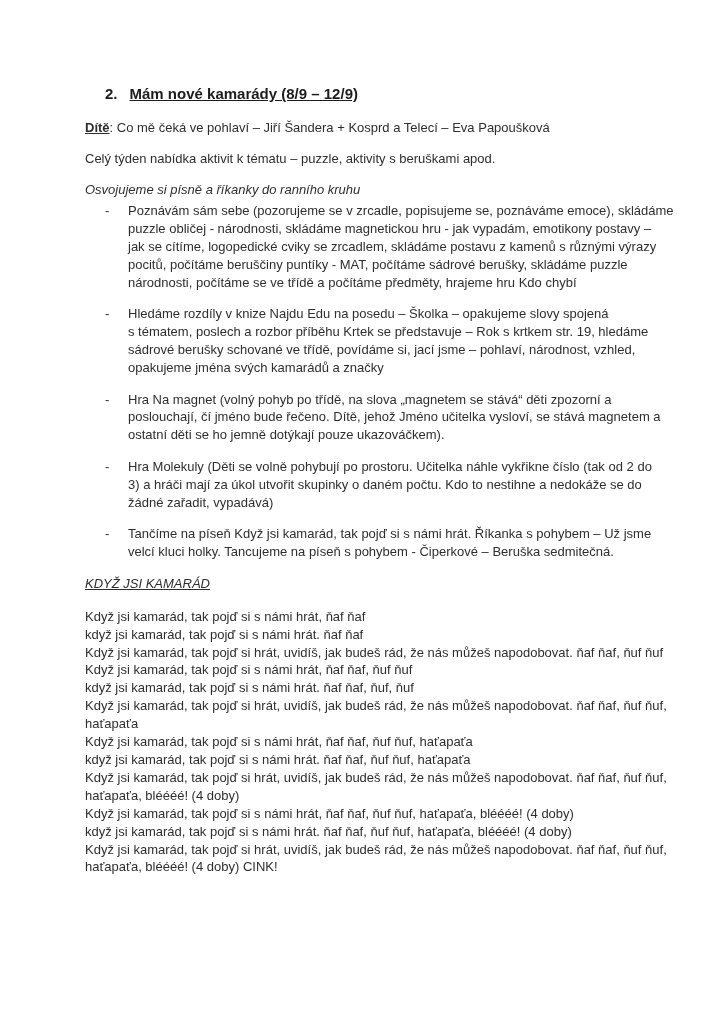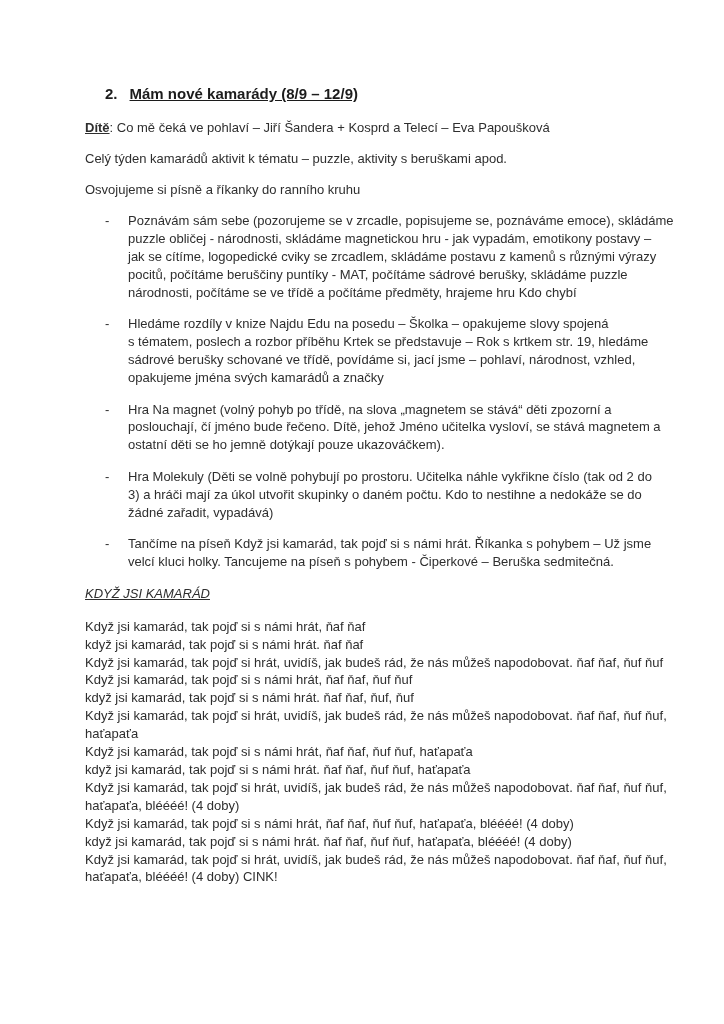--- a/index.html
+++ b/index.html
@@ -35,21 +35,22 @@
   }
   .title .title-text {
     text-decoration: underline;
   }
   .para {
     margin: 0 0 13px 0;
     line-height: 17.8px;
     white-space: pre-line;
   }
   .para.tight {
-    margin-bottom: 14px;
+    margin-bottom: 4px;
+    font-style: italic;
   }
   .label {
     font-weight: bold;
     text-decoration: underline;
   }
   .list {
     margin: 0;
   }
   .bullet {
     display: flex;
@@ -78,21 +79,21 @@
 </style>
 </head>
 <body>
 
 <div class="page">
 
   <h1 class="title"><span class="num">2.</span><span class="title-text">Mám nové kamarády (8/9 – 12/9)</span></h1>
 
   <p class="para"><span class="label">Dítě</span><span>: Co mě čeká ve pohlaví – Jiří Šandera + Kosprd a Telecí – Eva Papoušková</span></p>
 
-  <p class="para">Celý týden kamarádů aktivit k tématu – puzzle, aktivity s beruškami apod.</p>
+  <p class="para">Celý týden nabídka aktivit k tématu – puzzle, aktivity s beruškami apod.</p>
 
   <p class="para tight">Osvojujeme si písně a říkanky do ranního kruhu</p>
 
   <div class="list">
     <div class="bullet">
       <span class="dash">-</span>
       <div class="btext">Poznávám sám sebe (pozorujeme se v zrcadle, popisujeme se, poznáváme emoce), skládáme
 puzzle obličej - národnosti, skládáme magnetickou hru - jak vypadám, emotikony postavy –
 jak se cítíme, logopedické cviky se zrcadlem, skládáme postavu z kamenů s různými výrazy
 pocitů, počítáme beruščiny puntíky - MAT, počítáme sádrové berušky, skládáme puzzle

